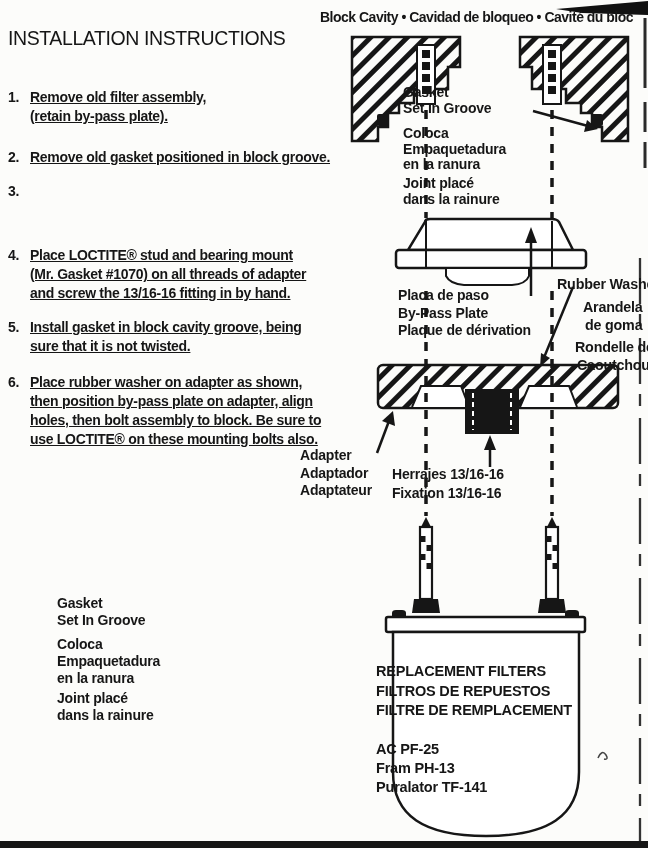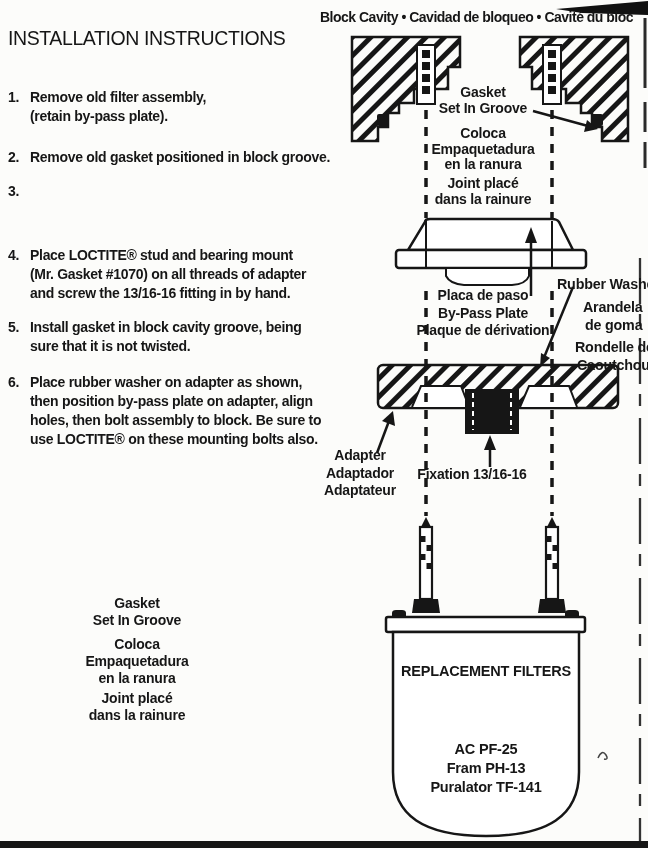--- a/index.html
+++ b/index.html
@@ -12,23 +12,23 @@
   .abs{position:absolute;}
   .title{
     left:8px;top:26px;width:320px;
     font-size:19.5px;font-weight:normal;line-height:24px;letter-spacing:-0.4px;
   }
   .step{
     left:8px;width:345px;display:flex;
     font-size:14px;font-weight:bold;line-height:19px;letter-spacing:-0.3px;
   }
   .step .num{width:22px;flex:none;}
-  .step .txt{white-space:pre;}
+  .step .txt{white-space:pre;text-decoration:underline;}
   .lbl{
-    font-size:14px;font-weight:bold;text-align:center;line-height:15.5px;
+    font-size:14px;font-weight:bold;text-align:left;line-height:15.5px;
     letter-spacing:-0.2px;color:var(--ink);
   }
   .line{
     font-size:14.3px;font-weight:bold;white-space:nowrap;letter-spacing:-0.2px;
     color:var(--ink);
   }
   svg{position:absolute;left:0;top:0;color:var(--ink);}
   .blockcav{font-size:14px;font-weight:bold;white-space:nowrap;letter-spacing:-0.5px;}
 </style>
 </head>
@@ -211,37 +211,40 @@
 <div class="abs line" style="left:575px;top:339px">Rondelle de</div>
 <div class="abs line" style="left:577px;top:357px">Caoutchouc</div>
 
 <div class="abs lbl" style="left:300px;top:447px;width:120px;line-height:17.5px">
   <div>Adapter</div>
   <div>Adaptador</div>
   <div>Adaptateur</div>
 </div>
 
 <div class="abs lbl" style="left:392px;top:465px;width:160px;line-height:18.5px">
+  <div>Herrajes 13/16-16</div>
   <div>Fixation 13/16-16</div>
 </div>
 
 <div class="abs lbl" style="left:57px;top:595px;width:160px;line-height:17px">
   <div>Gasket</div>
   <div>Set In Groove</div>
 </div>
 <div class="abs lbl" style="left:57px;top:636px;width:160px;line-height:17px">
   <div>Coloca</div>
   <div>Empaquetadura</div>
   <div>en la ranura</div>
 </div>
 <div class="abs lbl" style="left:57px;top:690px;width:160px;line-height:17px">
   <div>Joint placé</div>
   <div>dans la rainure</div>
 </div>
 
 <div class="abs lbl" style="left:376px;top:662px;width:220px;line-height:19.5px;font-size:14.5px">
   <div>REPLACEMENT FILTERS</div>
+  <div>FILTROS DE REPUESTOS</div>
+  <div>FILTRE DE REMPLACEMENT</div>
 </div>
 <div class="abs lbl" style="left:376px;top:740px;width:220px;line-height:19px;font-size:14.5px">
   <div>AC PF-25</div>
   <div>Fram PH-13</div>
   <div>Puralator TF-141</div>
 </div>
 
 </body></html>

